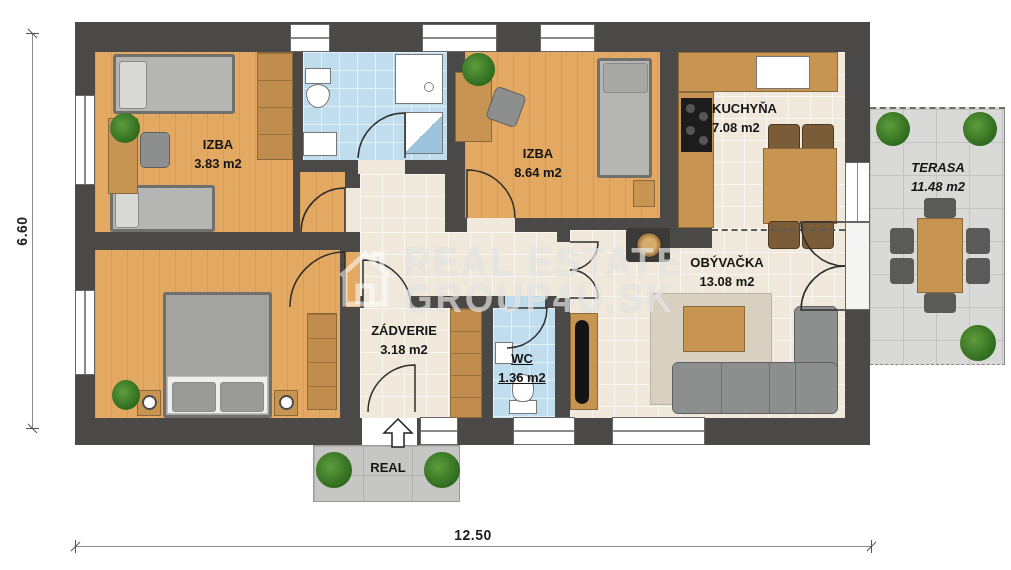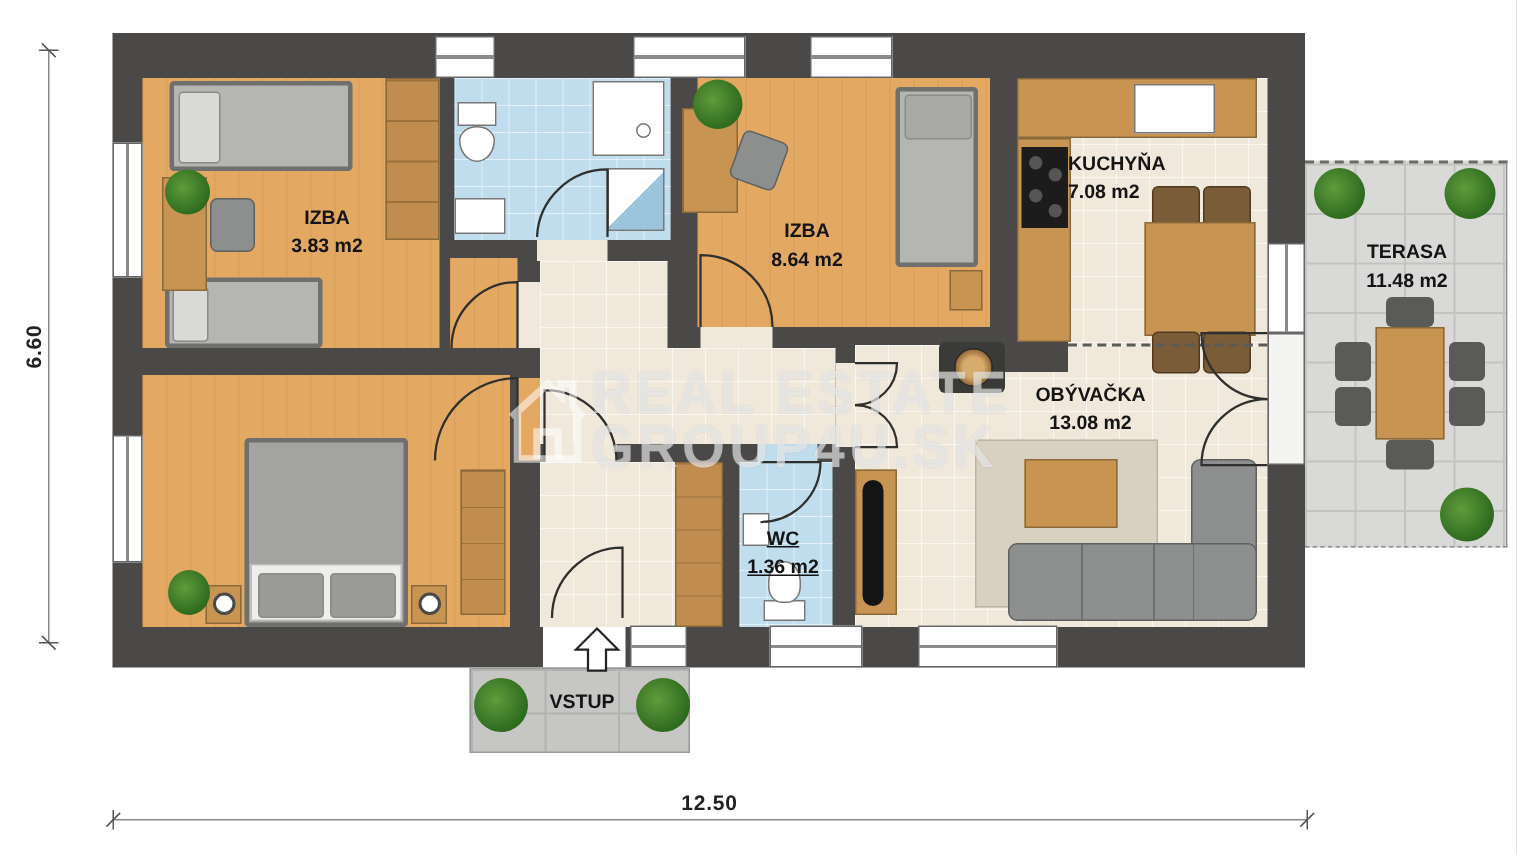--- a/index.html
+++ b/index.html
@@ -32,21 +32,21 @@
   .bed{border:3px solid #6f6f6d;background:#b5b5b3;box-sizing:border-box;border-radius:3px;}
   .pillow{background:#d9d9d7;border:1px solid #8a8a88;border-radius:3px;}
   .white-fix{background:#fff;border:1px solid #777;box-sizing:border-box;}
   .plant{border-radius:50%;background:radial-gradient(circle at 40% 40%,#5e9c3c,#2f6b1e 70%);}
   .room-label{font-weight:bold;font-size:13px;line-height:19px;color:#141414;text-align:center;white-space:nowrap;}
   .dash-h{border-top:2px dashed #5a5a58;height:0;}
   .dim-line{background:#8a8a88;}
   .tick{background:#555;width:1px;height:13px;}
   .tick.diag{transform:rotate(45deg);}
   .dim-label{font-weight:bold;font-size:14px;color:#222;letter-spacing:.5px;}
-  #watermark{display:flex;align-items:center;pointer-events:none;}
+  #watermark{display:flex;align-items:flex-start;gap:10px;pointer-events:none;}
   #watermark .wm-text{font-weight:bold;font-size:40px;line-height:36px;letter-spacing:3px;
         color:rgba(255,255,255,.55);transform:scaleX(.92);transform-origin:left top;
         text-shadow:0 0 1px rgba(130,130,130,.35);white-space:nowrap;}
   svg{display:block;}
 </style>
 </head>
 <body>
 
 <div id="plan">
 
@@ -186,33 +186,37 @@
     <div>3.83 m2</div>
   </div>
   <div class="abs room-label" style="left:488px;top:144px;width:100px;">
     <div>IZBA</div>
     <div>8.64 m2</div>
   </div>
   <div class="abs room-label" style="left:712px;top:99px;width:84px;text-align:left;">
     <div>KUCHYŇA</div>
     <div>7.08 m2</div>
   </div>
-  <div class="abs room-label" style="left:888px;top:158px;width:100px;">
+  <div class="abs room-label" style="left:888px;top:158px;width:100px;font-style:italic;">
     <div>TERASA</div>
     <div>11.48 m2</div>
   </div>
   <div class="abs room-label" style="left:672px;top:253px;width:110px;">
     <div>OBÝVAČKA</div>
     <div>13.08 m2</div>
   </div>
+  <div class="abs room-label" style="left:354px;top:321px;width:100px;">
+    <div>ZÁDVERIE</div>
+    <div>3.18 m2</div>
+  </div>
   <div class="abs room-label" style="left:492px;top:349px;width:60px;text-decoration:underline;">
     <div>WC</div>
     <div>1.36 m2</div>
   </div>
-  <div class="abs room-label" style="left:356px;top:458px;width:64px;">VSTUP</div>
+  <div class="abs room-label" style="left:356px;top:458px;width:64px;">REAL</div>
 
   <div class="abs dim-line" style="left:75px;top:546px;width:797px;height:1px;"></div>
   <div class="abs tick" style="left:75px;top:540px;"></div>
   <div class="abs tick diag" style="left:75px;top:540px;"></div>
   <div class="abs tick" style="left:871px;top:540px;"></div>
   <div class="abs tick diag" style="left:871px;top:540px;"></div>
   <div class="abs dim-label" style="left:443px;top:527px;width:60px;text-align:center;">12.50</div>
 
   <div class="abs dim-line" style="left:32px;top:33px;width:1px;height:396px;"></div>
   <div class="abs tick" style="left:26px;top:33px;width:13px;height:1px;"></div>

